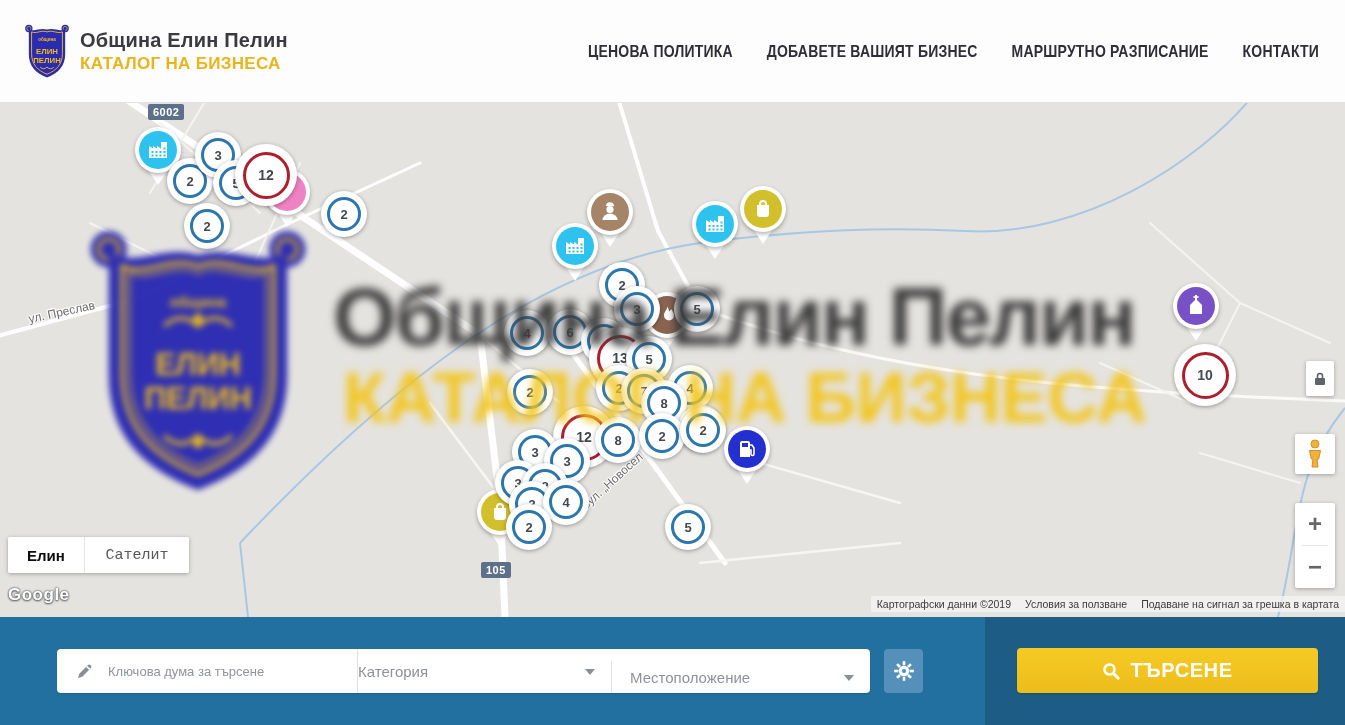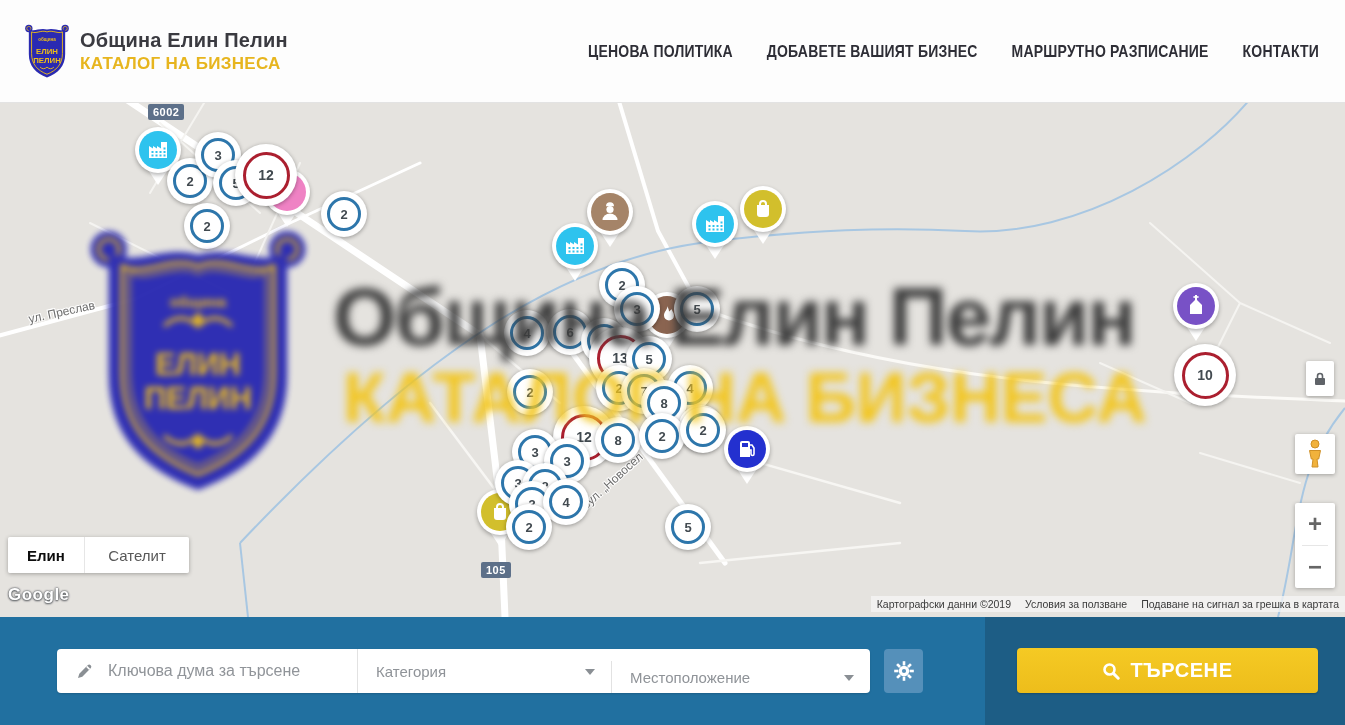--- a/index.html
+++ b/index.html
@@ -51,21 +51,21 @@
   .wm-line2 { position:absolute; left:343px; top:255px; width:860px; font-size:70px; font-weight:bold;
               color:#f2c51d; letter-spacing:0px; filter:blur(4px); white-space:nowrap; }
 
   
   .mapctl { z-index:4; }
   #maptype { position:absolute; left:8px; top:537px; height:36px; display:flex;
              box-shadow:0 1px 4px rgba(0,0,0,.3); border-radius:2px; overflow:hidden; }
   #maptype .mt-btn { background:#fff; height:36px; display:flex; align-items:center; justify-content:center;
                      font-size:15px; cursor:pointer; }
   #btn-karta { width:77px; color:#0d0d0d; font-weight:bold; border-right:1px solid #e6e6e6; }
-  #btn-satelit { width:104px; color:#585858; }
+  #btn-satelit { width:104px; color:#585858;font-family:Liberation Mono, monospace; }
   #google-logo { position:absolute; left:8px; top:585px; font-size:17px; font-weight:bold; color:#fff; letter-spacing:.5px;
                  text-shadow:0 0 2px rgba(90,94,98,.9),0 0 2px rgba(90,94,98,.9),0 1px 2px rgba(90,94,98,.9); cursor:pointer; }
   #attribution { position:absolute; right:0; top:596px; height:16px; display:flex; align-items:center; gap:14px;
                  background:rgba(245,245,245,.75); padding:0 6px; font-size:10.5px; color:#3a3a3a; }
   #attribution span { white-space:nowrap; }
   .ctl-box { position:absolute; background:#fff; box-shadow:0 1px 4px rgba(0,0,0,.3); border-radius:2px;
              display:flex; align-items:center; justify-content:center; cursor:pointer; }
   #lock-ctl { left:1306px; top:361px; width:28px; height:35px; }
   #pegman-ctl { left:1295px; top:434px; width:40px; height:40px; }
   #zoom-ctl { left:1295px; top:503px; width:40px; height:85px; flex-direction:column; padding:0; }
@@ -73,24 +73,24 @@
               font-size:24px; font-weight:bold; color:#666; cursor:pointer; }
   #zoom-divider { width:26px; height:1px; background:#e6e6e6; }
 
   
   #search-panel { position:absolute; left:0; top:617px; width:1345px; height:108px; background:#2170a0; z-index:5; }
   #search-right-bg { position:absolute; left:985px; top:0; width:360px; height:108px; background:#1d5d85; }
   #search-bar { position:absolute; left:57px; top:32px; width:813px; height:44px; background:#fff;
                 border-radius:4px; display:flex; align-items:stretch; box-shadow:0 1px 2px rgba(0,0,0,.15); }
   .sb-section { display:flex; align-items:center; position:relative; }
   #sb-keyword { width:300px; padding-left:18px; gap:13px; }
-  #sb-keyword input { border:none; outline:none; font-size:16px; color:#555; width:240px;
+  #sb-keyword input { border:none; outline:none; font-size:13px; color:#555; width:240px;
                       font-family:"Liberation Sans", sans-serif; background:transparent; }
   #sb-keyword input::placeholder { color:#909499; opacity:1; }
-  #sb-category { width:254px; border-left:1px solid #e2e2e2; padding-left:18px; }
+  #sb-category { width:254px; border-left:1px solid #e2e2e2; }
   #sb-location { width:259px; border-left:1px solid #e2e2e2; padding-left:18px;margin-top:12px; }
   .sb-value { font-size:15px; color:#8f9398; }
   .caret { position:absolute; right:16px; top:50%; margin-top:-2px; width:0; height:0;
            border:5px solid transparent; border-top:6px solid #8a8f94; }
   #gear-btn { position:absolute; left:884px; top:32px; width:39px; height:44px; background:#5590ba;
               border-radius:4px; border:none; display:flex; align-items:center; justify-content:center; cursor:pointer; }
   #search-btn { position:absolute; left:1017px; top:31px; width:301px; height:45px; border:none; border-radius:4px;
                 background:linear-gradient(#f5ca24,#edbd1b); display:flex; align-items:center; justify-content:center;
                 gap:10px; cursor:pointer; box-shadow:0 1px 2px rgba(0,0,0,.2); }
   #search-btn span { color:#fff; font-size:20px; font-weight:bold; letter-spacing:.6px;

